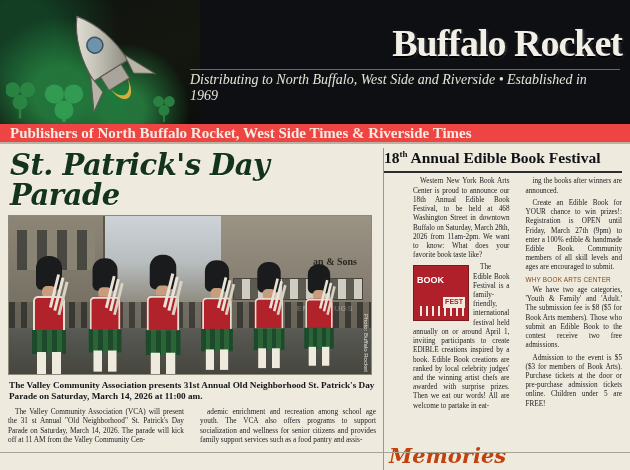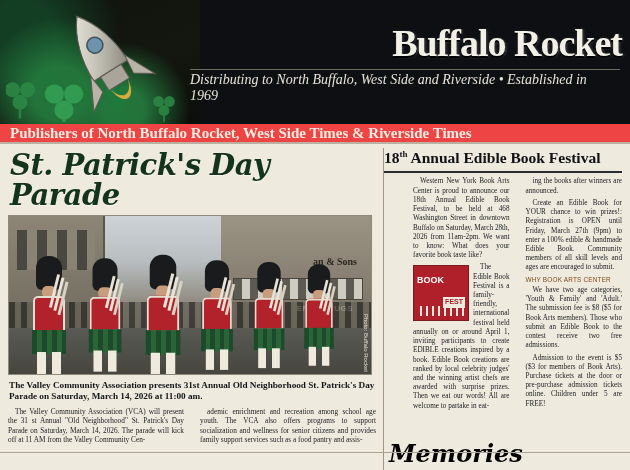--- a/index.html
+++ b/index.html
@@ -258,21 +258,21 @@
     font-family: "Liberation Sans", sans-serif;
     letter-spacing: .2px;
     margin: 2px 0 3px 0;
   }
 
   
   .memories {
     position: absolute; left: 389px; bottom: 2px;
     font-family: "DejaVu Serif", serif;
     font-style: italic; font-weight: bold;
-    font-size: 24px; color: #000000; text-align: right;
+    font-size: 21px; color: #c2410c; text-align: right;
   }
   .bottom-strip {
     position: absolute; left: 0; right: 0; bottom: 0; height: 18px;
     border-top: 1px solid #a9a394;
   }
 </style>
 </head>
 <body>
 
 <div class="page">

